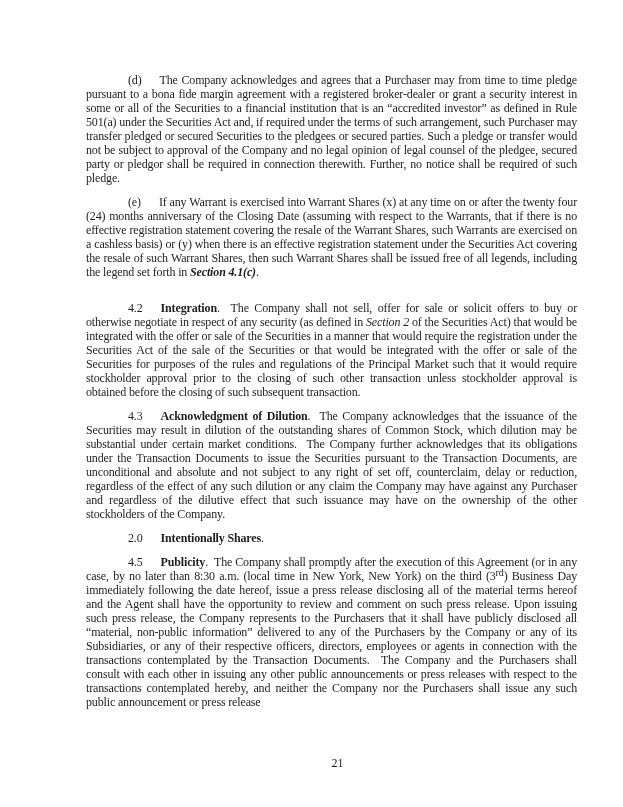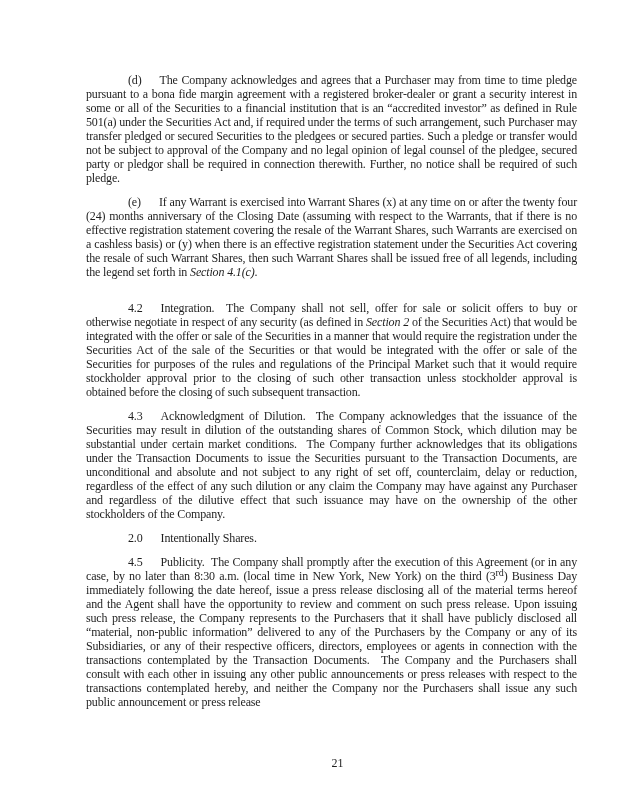--- a/index.html
+++ b/index.html
@@ -31,21 +31,21 @@
     margin: 0 0 10px 0;
     text-indent: 42px;
   }
   .body-text p.gap-large {
     margin-bottom: 22px;
   }
   .tab {
     display: inline-block;
     width: 18px;
   }
-  .run-b { font-weight: normal; }
+  .run-b { font-weight: bold; }
   .run-i { font-style: italic; }
   sup {
     font-size: 10px;
     line-height: 0;
     vertical-align: baseline;
     position: relative;
     top: -4px;
   }
   .page-number {
     position: absolute;

